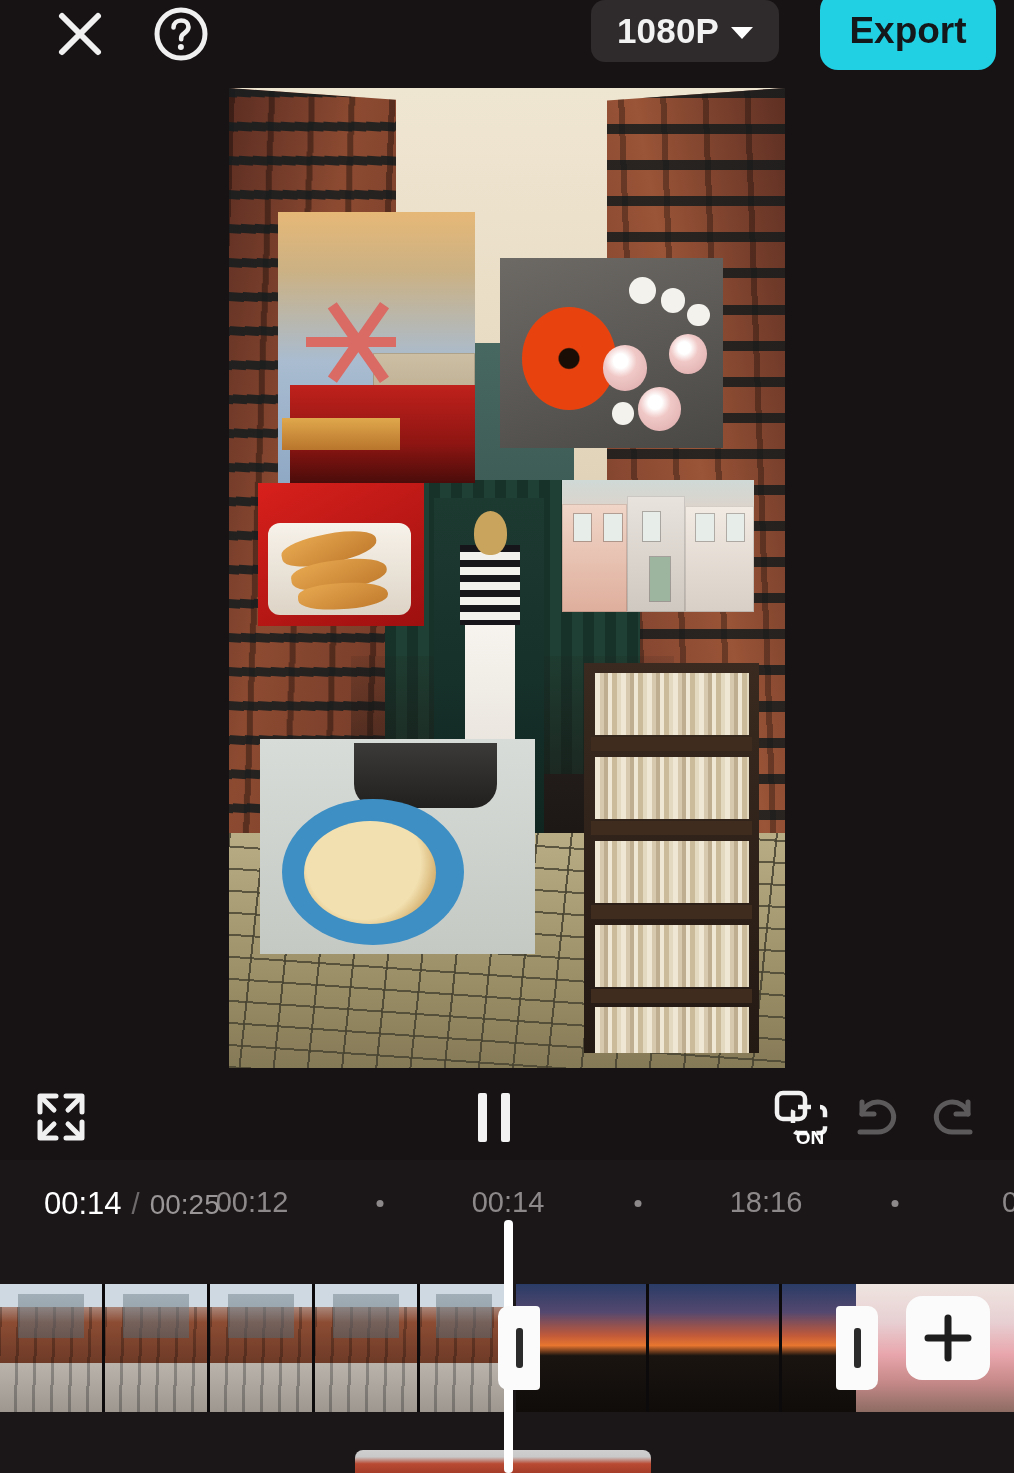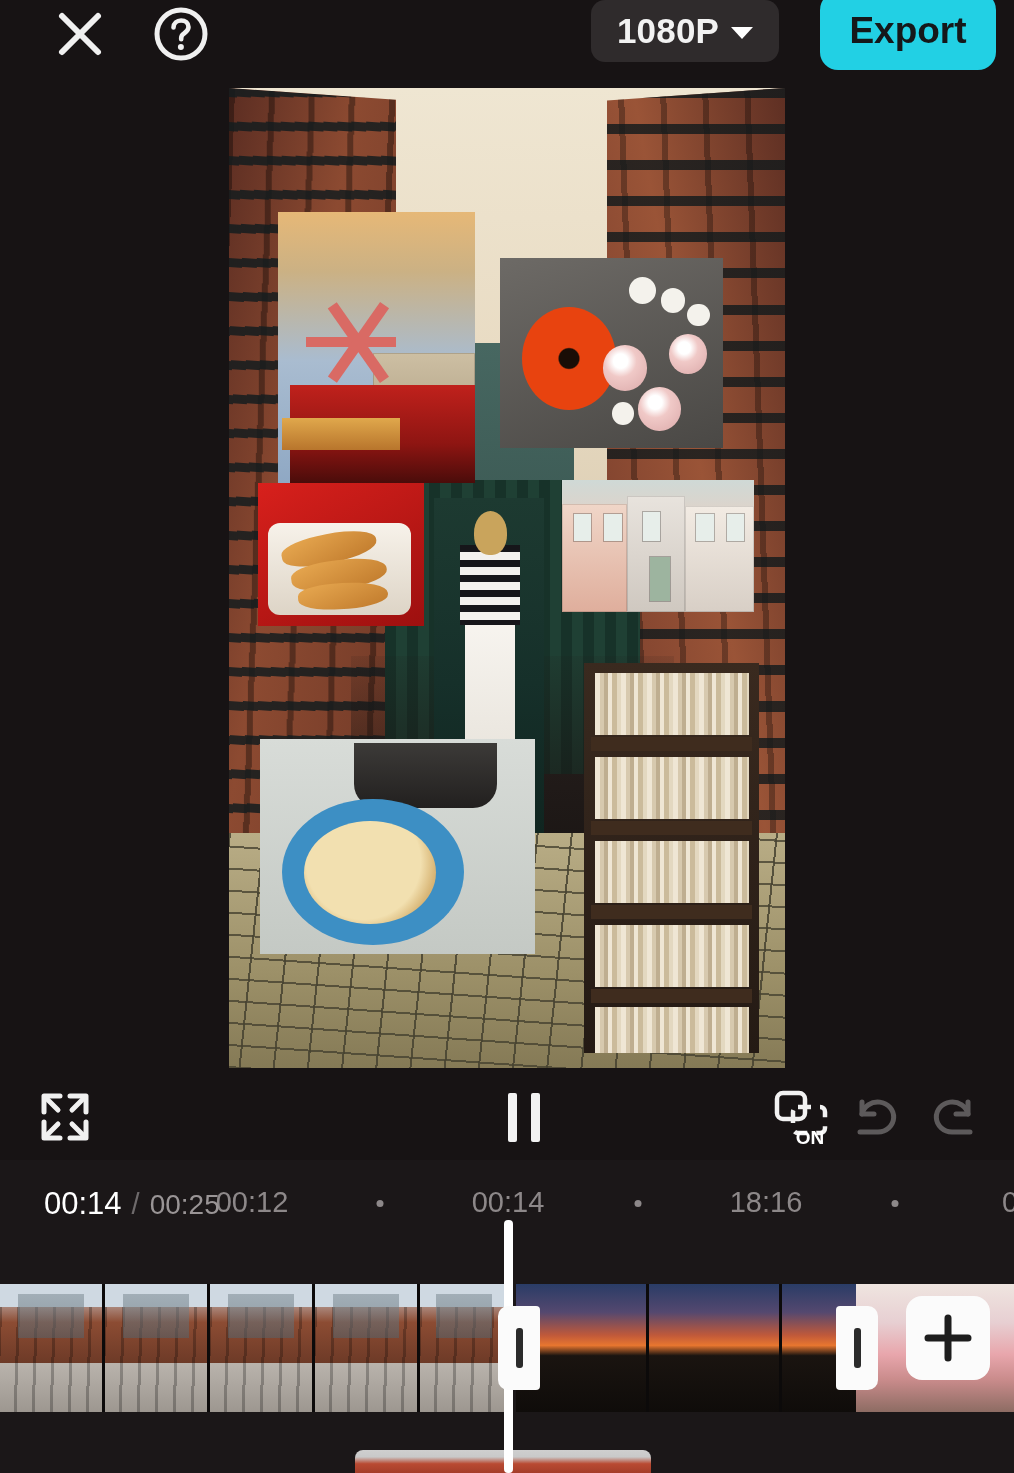--- a/index.html
+++ b/index.html
@@ -159,21 +159,21 @@
   .gl-top { position:absolute; left:24%; top:14%; width:54%; height:24%;
     background: repeating-linear-gradient(180deg,#16161a 0 7px,#f3f1ee 7px 15px); }
   .gl-skirt { position:absolute; left:28%; top:37%; width:46%; height:60%;
     background: linear-gradient(180deg,#f7f4ef,#e2ddd4); }
 
   
   .ctrl-bar {
     position: absolute; left: 0; top: 1072px; width: 1014px; height: 88px;
     background: #171314;
   }
-  .ctrl-btn { position: absolute; display: flex; align-items: center; justify-content: flex-end;
+  .ctrl-btn { position: absolute; display: flex; align-items: center; justify-content: flex-start;
               cursor: pointer; }
   .c-expand { left: 32px; top: 14px; width: 62px; height: 62px; }
   .c-play   { left: 478px; top: 12px; width: 62px; height: 66px; }
   .c-snap   { left: 768px; top: 12px; width: 66px; height: 66px; }
   .c-undo   { left: 848px; top: 16px; width: 58px; height: 58px; }
   .c-redo   { left: 924px; top: 16px; width: 58px; height: 58px; }
   .pause-bar { width: 9px; height: 49px; background:#f2f2f2; border-radius: 2px; }
   .pause-gap { width: 14px; }
 
   

